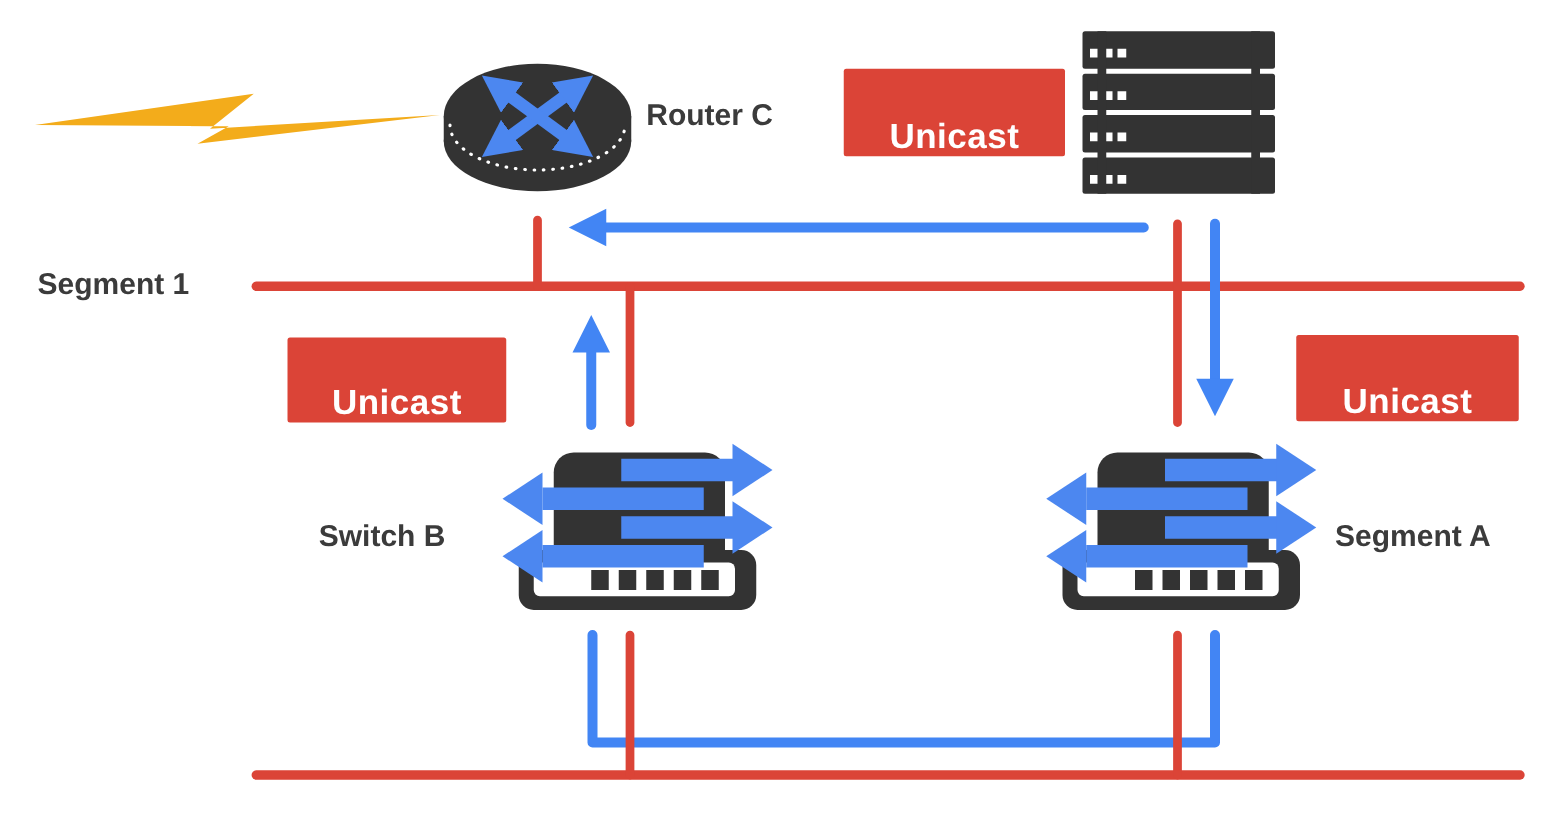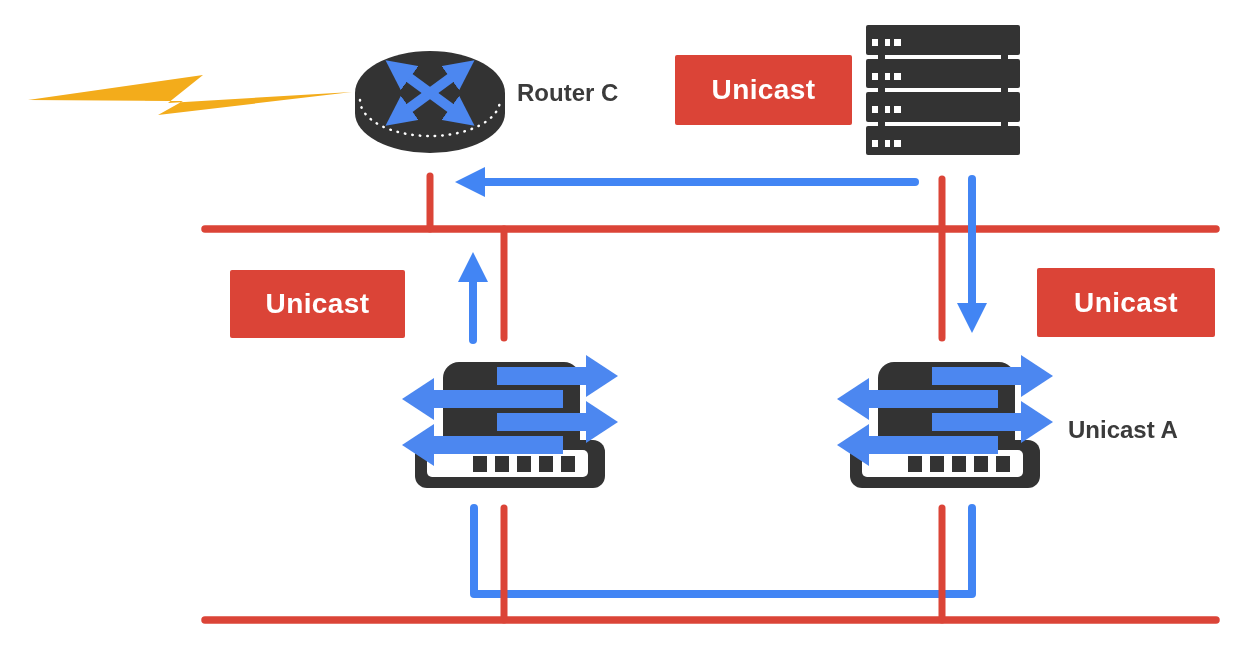--- a/index.html
+++ b/index.html
@@ -12,21 +12,21 @@
     font-family:"Liberation Sans", sans-serif;overflow:hidden;
   }
   .wires{position:absolute;left:0;top:0;}
 
   
   .lbl{position:absolute;color:var(--text);font-weight:700;font-size:24px;
        white-space:nowrap;line-height:1;}
 
   
   .badge{position:absolute;background:var(--red);color:#fff;font-weight:700;
-         font-size:28px;display:flex;align-items:center;justify-content:center;
+         font-size:28px;display:flex;align-items:flex-end;justify-content:center;
          border-radius:2px;letter-spacing:.4px;}
 
   
   .server-icon{position:absolute;left:866px;top:25px;width:154px;height:130px;
                display:flex;flex-direction:column;gap:4px;}
   .srv-unit{flex:1;background:var(--dark);border-radius:2px;
             display:flex;align-items:center;gap:4px;padding-left:6px;}
   .srv-led{width:7px;height:7px;background:#fff;position:relative;top:3px;flex:0 0 auto;}
   .srv-rail{position:absolute;top:0;bottom:0;width:7px;background:var(--dark);}
   .srv-rail.left{left:12px;} .srv-rail.right{right:12px;}
@@ -185,15 +185,17 @@
     <span>Unicast</span>
   </div>
   <div class="badge" style="left:230px;top:270px;width:175px;height:68px">
     <span>Unicast</span>
   </div>
   <div class="badge" style="left:1037px;top:268px;width:178px;height:69px">
     <span>Unicast</span>
   </div>
 
   <div class="lbl" style="left:517px;top:81px">Router C</div>
-  <div class="lbl" style="left:1068px;top:418px">Unicast A</div>
+  <div class="lbl" style="left:30px;top:216px">Segment 1</div>
+  <div class="lbl" style="left:255px;top:418px">Switch B</div>
+  <div class="lbl" style="left:1068px;top:418px">Segment A</div>
 
 </div>
 
 </body></html>

